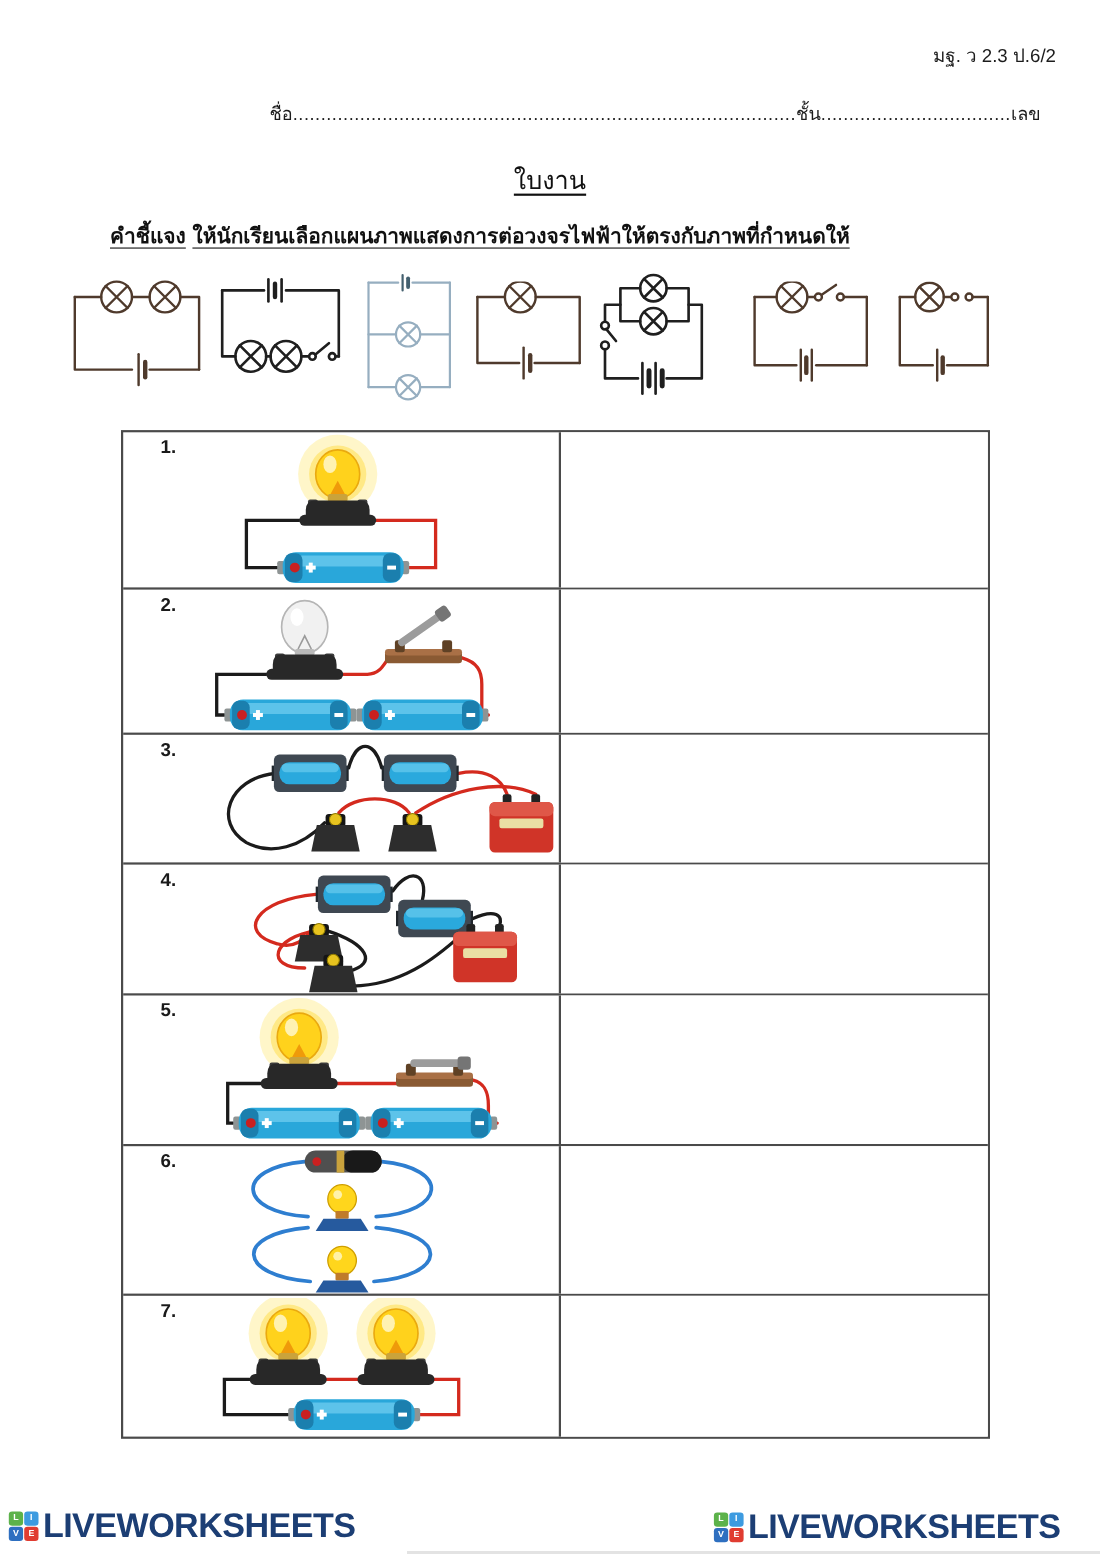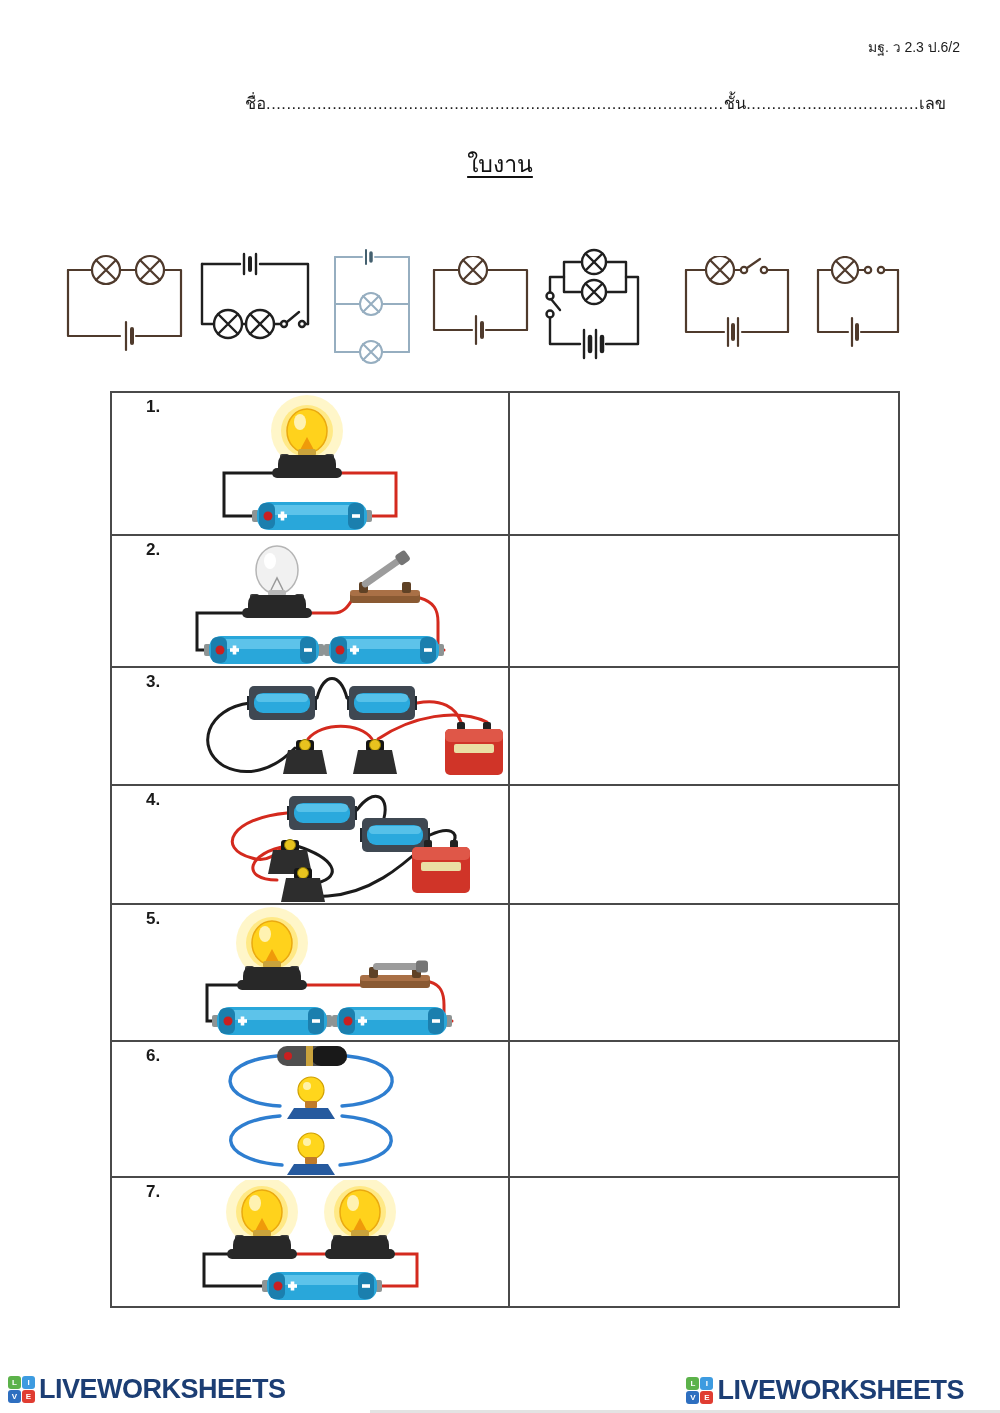--- a/index.html
+++ b/index.html
@@ -1,19 +1,19 @@
 <!DOCTYPE html>
 <html><head>
 <meta charset="utf-8">
 <style>
   * { margin:0; padding:0; box-sizing:border-box; }
   body { font-family:"Liberation Sans","DejaVu Sans",sans-serif; background:#888; }
   .page { position:relative; width:1000px; height:1413px; background:#ffffff; margin:0 auto; overflow:hidden; }
 
-  .std-code { position:absolute; top:36px; right:40px; font-size:14px; color:#1c1c1c; }
+  .std-code { position:absolute; top:36px; right:40px; font-size:17px; color:#1c1c1c; }
 
   .student-line { position:absolute; top:90px; left:245px; width:700px; font-size:16.5px;
                   color:#1c1c1c; white-space:nowrap; overflow:hidden; }
   .student-line .dots { letter-spacing:0.5px; color:#1c1c1c; }
 
   .sheet-title { position:absolute; top:146px; left:0; width:100%; text-align:center;
                  font-size:23px; font-weight:normal; color:#111;
                  text-decoration:underline; text-underline-offset:4px; }
 
   .instructions { position:absolute; top:199px; left:100px; font-size:19px; font-weight:bold;
@@ -35,21 +35,21 @@
   .footer-logo { position:absolute; display:flex; align-items:center; gap:4px; }
   .footer-logo.left { left:8px; bottom:8px; }
   .footer-logo.right { right:36px; bottom:7px; }
   .logo-blocks { display:grid; grid-template-columns:13px 13px; grid-template-rows:13px 13px; gap:1px; }
   .blk { display:flex; align-items:center; justify-content:center; border-radius:3px;
          color:#fff; font-size:8px; font-weight:bold; line-height:1; }
   .blk.c0 { background:#5cb24a; }
   .blk.c1 { background:#3d9be0; }
   .blk.c2 { background:#2e6fc0; }
   .blk.c3 { background:#e03c31; }
-  .logo-word { font-size:27px; font-weight:800; color:#1c3e74; letter-spacing:-0.5px; }
+  .logo-word { font-size:31px; font-weight:800; color:#1c3e74; letter-spacing:-0.5px; }
 
   .bottom-strip { position:absolute; left:370px; right:0; bottom:0; height:3px; background:#e3e3e3; }
 
   .wk { stroke:#1b1b1b; stroke-width:3; fill:none; stroke-linecap:round; }
   .wr { stroke:#d42a1e; stroke-width:3; fill:none; stroke-linecap:round; }
   .wb { stroke:#2e7ed0; stroke-width:3.4; fill:none; stroke-linecap:round; }
   .d-brown { stroke:#4f3a2c; stroke-width:2.2; fill:none; stroke-linecap:round; }
   .d-black { stroke:#1f1f1f; stroke-width:2.4; fill:none; stroke-linecap:round; }
   .d-blue  { stroke:#96aec0; stroke-width:2; fill:none; stroke-linecap:round; }
 </style>
@@ -139,20 +139,23 @@
 </svg>
 
 <div class="page">
 
   <div class="std-code">มฐ. ว 2.3 ป.6/2</div>
 
   <div class="student-line"><span>ชื่อ</span><span class="dots">..........................................................................................</span><span>ชั้น</span><span class="dots">..................................</span><span>เลขที่</span></div>
 
   <div class="sheet-title">ใบงาน</div>
 
+  <div class="instructions">
+    <span class="lead">คำชี้แจง</span><span>ให้นักเรียนเลือกแผนภาพแสดงการต่อวงจรไฟฟ้าให้ตรงกับภาพที่กำหนดให้</span>
+  </div>
 
   <div class="diagram-row">
 
     <svg style="left:62px;top:14px" width="125" height="98" viewBox="0 0 125 98">
       <g class="d-brown">
         <path d="M6,16 H30"></path>
           <circle cx="44" cy="16" r="14"></circle>
           <path d="M34,6 L54,26 M54,6 L34,26"></path>
         <path d="M58,16 H74"></path>
           <circle cx="88" cy="16" r="14"></circle>

